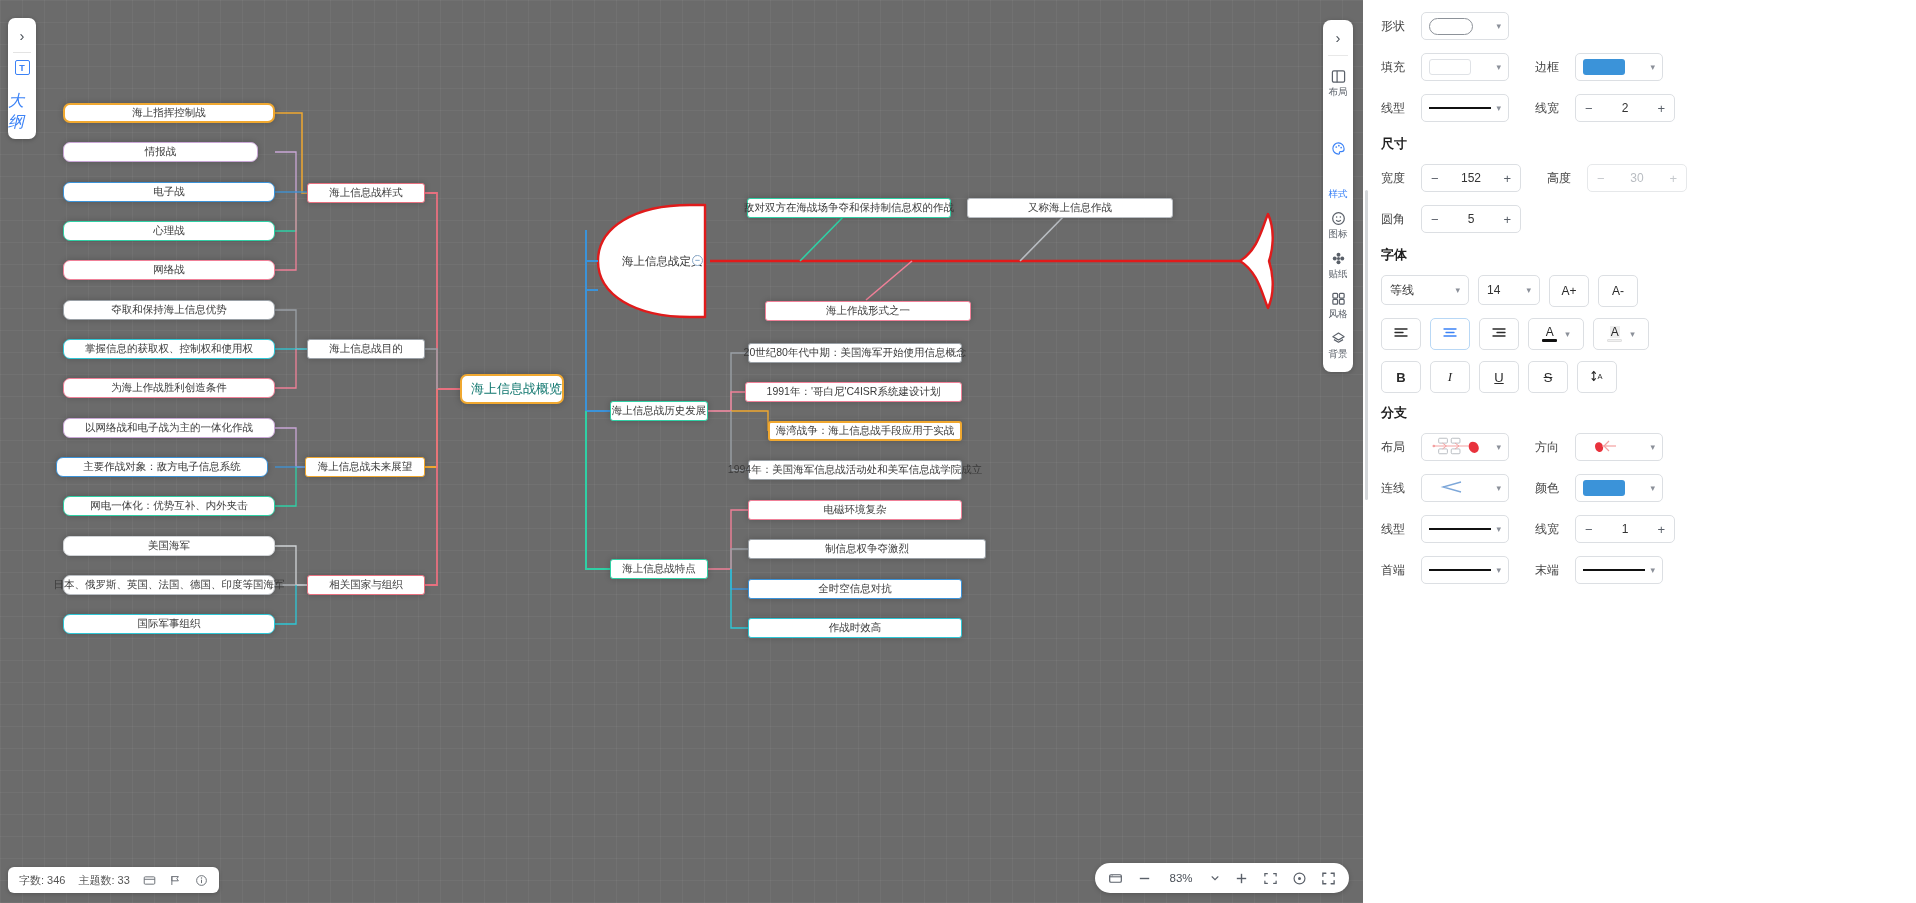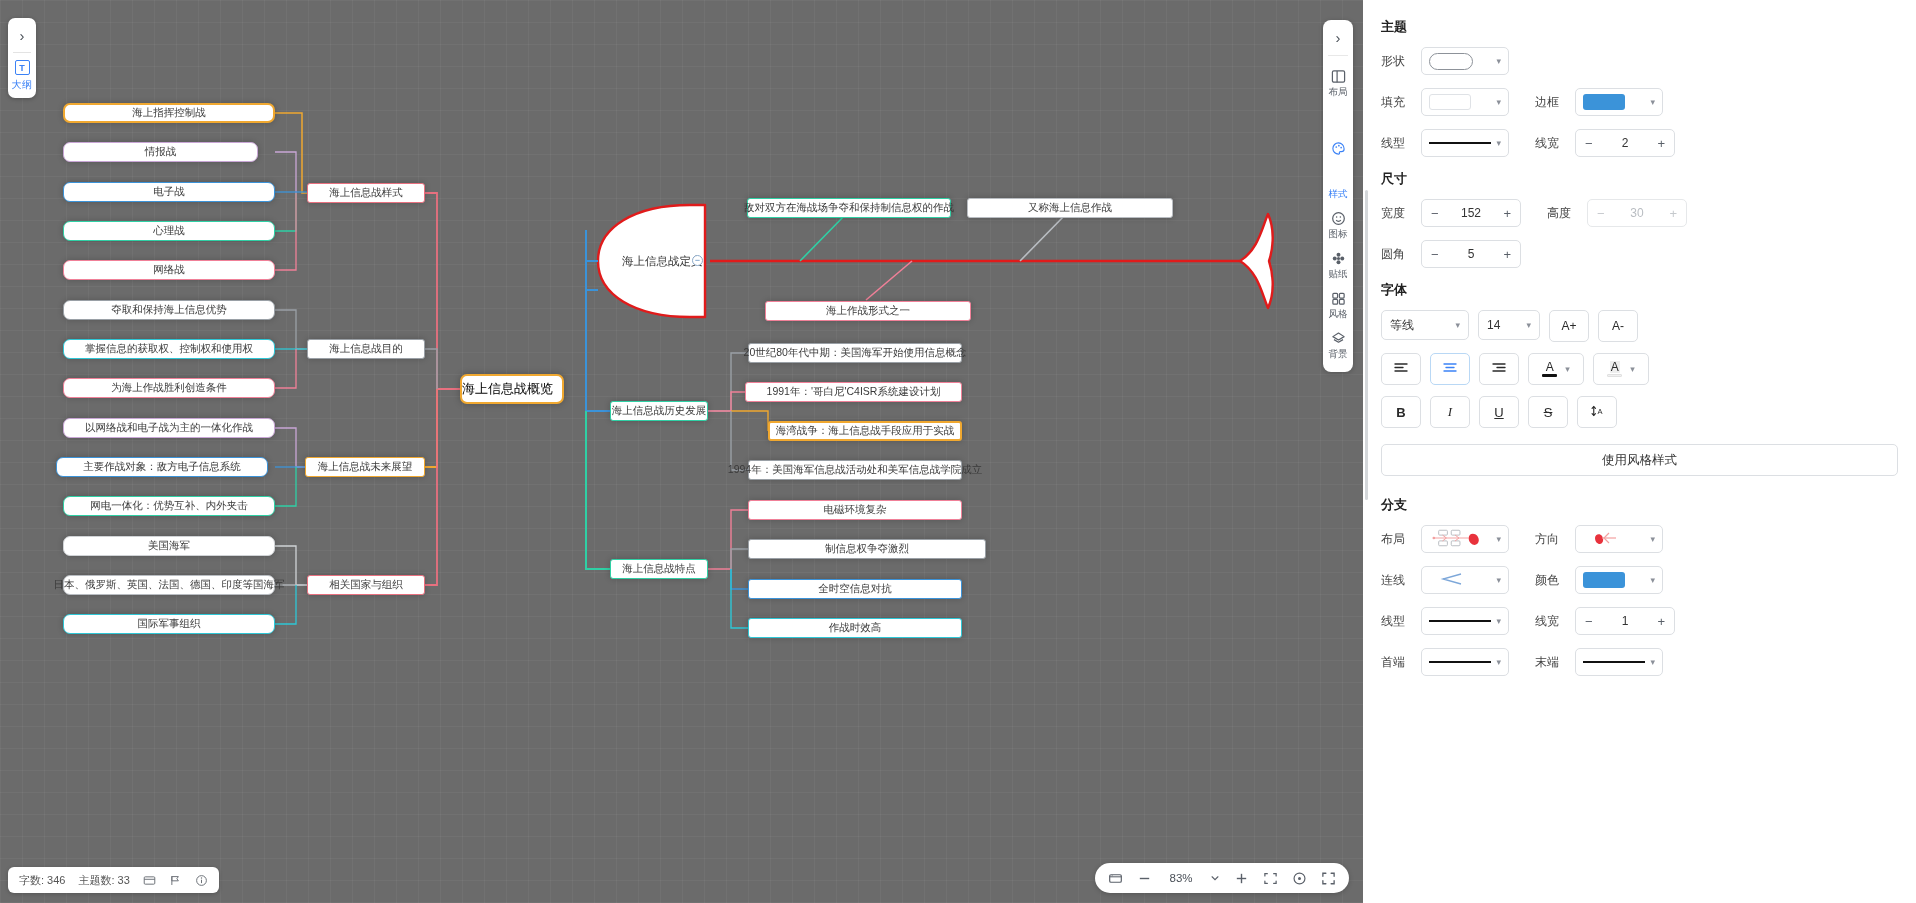--- a/index.html
+++ b/index.html
@@ -36,21 +36,21 @@
     padding: 8px 0 6px;
   }
   .rail-arrow { font-size: 15px; color: #4a5058; line-height: 1; padding: 2px 0 9px; cursor: pointer; }
   .rail-div { width: 18px; height: 1px; background: #e3e3e3; margin-bottom: 7px; }
   .rail-item { display: flex; flex-direction: column; align-items: center; cursor: pointer; color: #3b82f6; }
   .rail-box {
     width: 15px; height: 15px; border: 1.6px solid #3b82f6; border-radius: 2px;
     display: flex; align-items: center; justify-content: center;
     font-size: 9px; font-weight: bold; color: #3b82f6;
   }
-  .rail-label { font-size: 10px; margin-top: 3px; color: #3b82f6; letter-spacing: .5px; }
+  .rail-label { font-size: 16px; margin-top: 16px; color: #3b82f6; letter-spacing: .5px; font-style: italic; }
 
   
   .canvas-rail {
     position: absolute; right: 10px; top: 20px;
     width: 30px;
     background: #fff; border-radius: 8px;
     box-shadow: 0 1px 5px rgba(0,0,0,0.22);
     padding: 7px 0 8px;
     display: flex; flex-direction: column; align-items: center; gap: 2px;
   }
@@ -91,22 +91,22 @@
   .collapse-btn {
     position: absolute; width: 11px; height: 11px;
     border: 1px solid #8aa9c9; border-radius: 50%;
     background: #fff; color: #4a7fb5;
     display: flex; align-items: center; justify-content: center;
     font-size: 9px; line-height: 1; cursor: pointer;
   }
   .main-topic {
     position: absolute;
     background: #fff; border: 2px solid #f0a830; border-radius: 7px;
-    display: flex; align-items: center; justify-content: flex-start;
-    font-size: 13px; color: #000000; white-space: nowrap; cursor: pointer;
+    display: flex; align-items: center; justify-content: flex-end;
+    font-size: 13px; color: #0f766e; white-space: nowrap; cursor: pointer;
     box-shadow: 0 0 7px rgba(0,0,0,0.25);
   }
 
   
   .statusbar {
     position: absolute; left: 8px; bottom: 10px;
     height: 26px;
     background: #fff; border-radius: 6px;
     box-shadow: 0 1px 4px rgba(0,0,0,0.2);
     display: flex; align-items: center; gap: 13px;
@@ -524,21 +524,20 @@
               <path d="M5.2 13.6H2v-3.2"></path>
             </g>
           </svg>
       </span>
     </div>
   </div>
 
   <div class="panel">
     <div class="scroll-ind"></div>
 
-    <div class="sec-title">主题</div>
 
     <div class="row">
       <div class="lbl">形状</div>
       <div class="ctl w88">
         <div class="shape-pill"></div>
         <span class="caret">▾</span>
       </div>
     </div>
 
     <div class="row">
@@ -686,23 +685,20 @@
                 <path d="M4 2.5v9"></path>
                 <path d="M2.2 4.2L4 2.2l1.8 2"></path>
                 <path d="M2.2 9.8L4 11.8l1.8-2"></path>
               </g>
               <text x="8" y="10" font-size="8" fill="#2a2a2a" font-family="sans-serif">A</text>
             </svg>
         </span>
       </div>
     </div>
 
-    <div class="applybtn">
-      <span>使用风格样式</span>
-    </div>
 
     <div class="sec-title">分支</div>
 
     <div class="row">
       <div class="lbl">布局</div>
       <div class="ctl w88">
         <span>
           <svg width="60" height="20" viewBox="0 0 62 20">
             <g fill="none" stroke="#b9bdc2" stroke-width="1">
               <rect x="10" y="2" width="9" height="5" rx="1"></rect>

